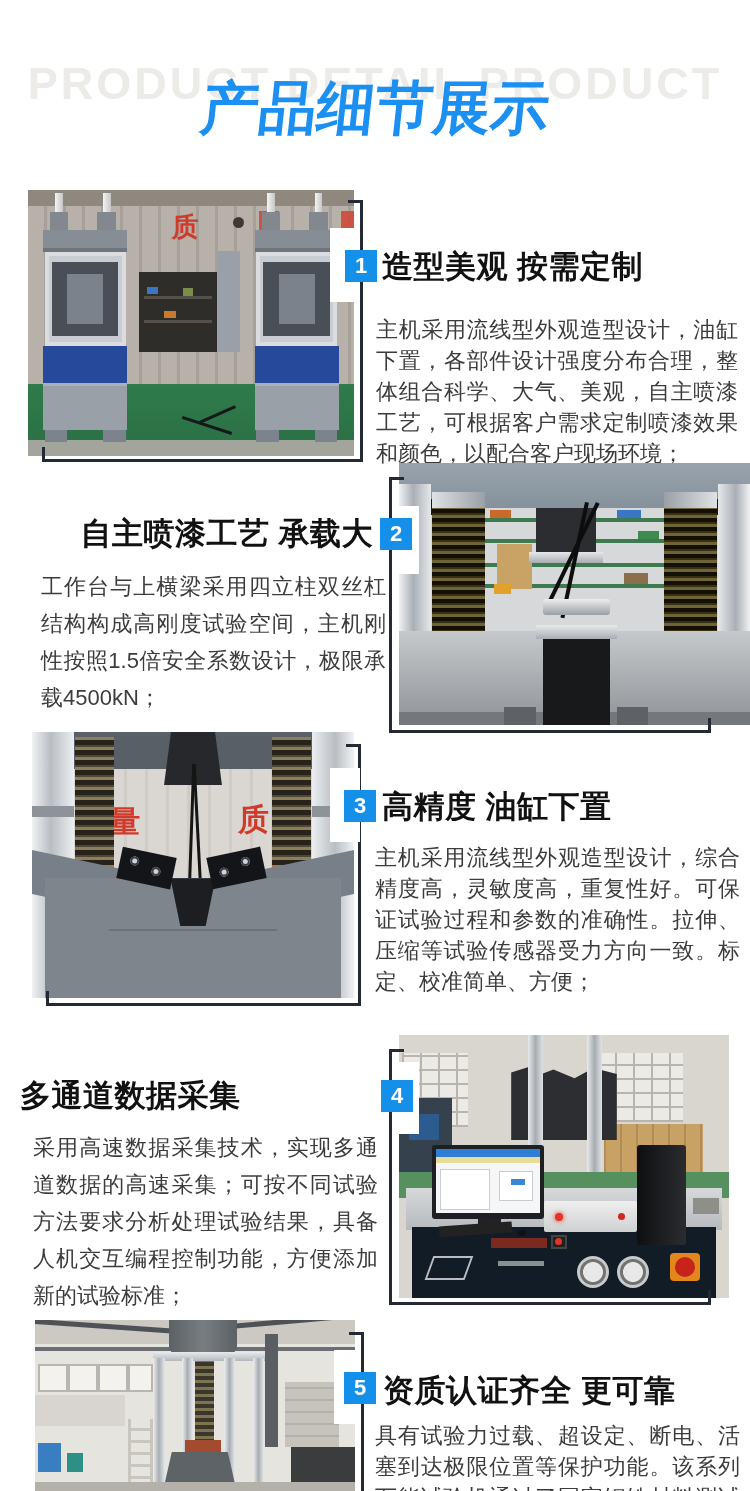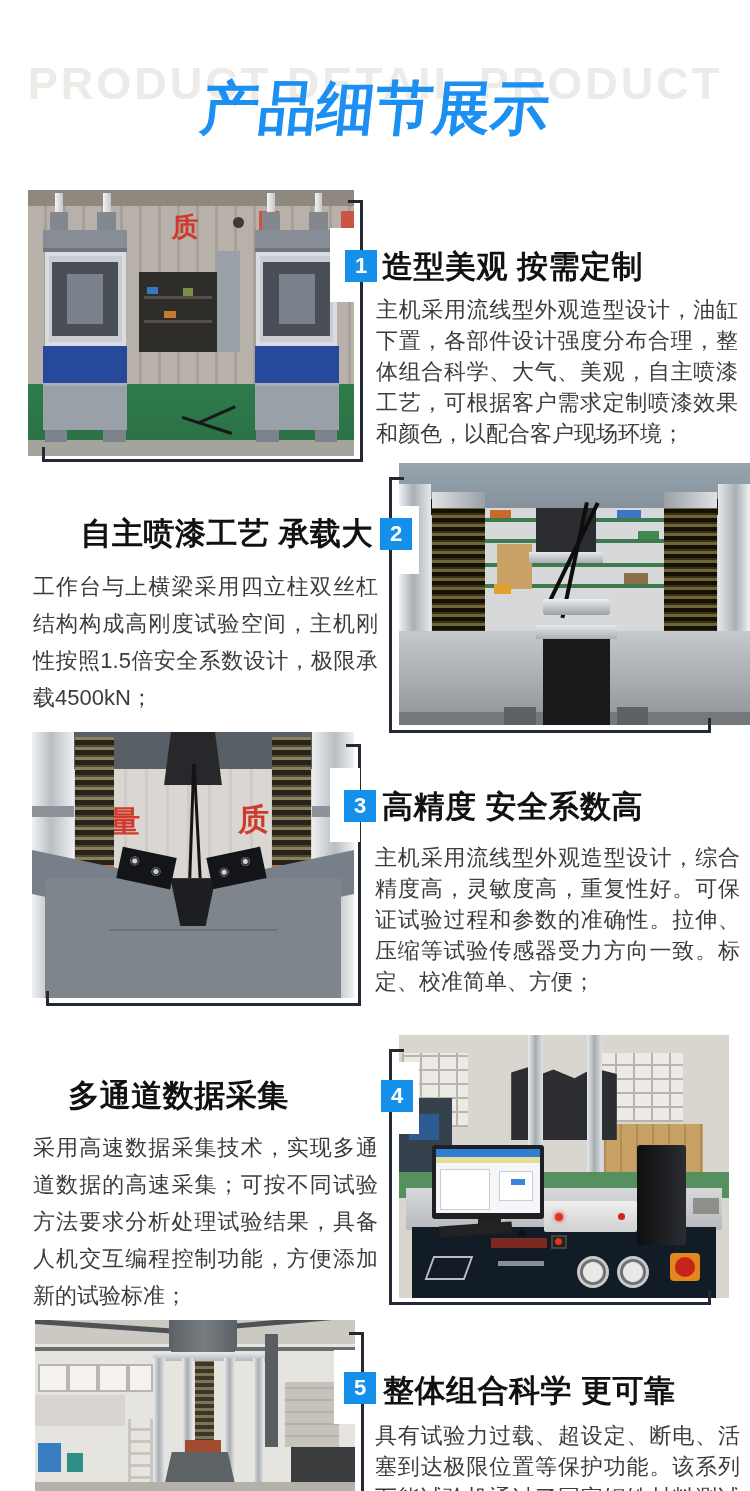--- a/index.html
+++ b/index.html
@@ -78,21 +78,21 @@
       <div style="left:70%;top:96%;width:26%;height:5%;background:#7d838c"></div>
     </div>
   </div>
   <div class="deco" style="left:360px;top:200px;width:3px;height:262px"></div>
   <div class="deco" style="left:348px;top:200px;width:15px;height:3px"></div>
   <div class="deco" style="left:42px;top:459px;width:321px;height:3px"></div>
   <div class="deco" style="left:42px;top:447px;width:3px;height:15px"></div>
   <div class="notch" style="left:330px;top:228px;width:30px;height:74px"></div>
   <div class="badge" style="left:345px;top:250px">1</div>
   <div class="h" style="left:382px;top:246px">造型美观 按需定制</div>
-  <div class="para rp" style="left:376px;top:294px;width:362px">主机采用流线型外观造型设计，油缸下置，各部件设计强度分布合理，整体组合科学、大气、美观，自主喷漆工艺，可根据客户需求定制喷漆效果和颜色，以配合客户现场环境；</div>
+  <div class="para rp" style="left:376px;top:314px;width:362px">主机采用流线型外观造型设计，油缸下置，各部件设计强度分布合理，整体组合科学、大气、美观，自主喷漆工艺，可根据客户需求定制喷漆效果和颜色，以配合客户现场环境；</div>
 
   <div class="photo" style="left:399px;top:463px;width:351px;height:262px">
     <div style="left:9%;top:17%;width:82%;height:48%;background:#d6d8da"></div>
     <div style="left:24%;top:21%;width:52%;height:4px;background:#3e7a50"></div>
     <div style="left:24%;top:29%;width:52%;height:4px;background:#3e7a50"></div>
     <div style="left:24%;top:38%;width:52%;height:4px;background:#3e7a50"></div>
     <div style="left:24%;top:46%;width:52%;height:4px;background:#3e7a50"></div>
     <div style="left:26%;top:18%;width:6%;height:3%;background:#c96a2a"></div>
     <div style="left:62%;top:18%;width:7%;height:3%;background:#3a76c4"></div>
     <div style="left:68%;top:26%;width:6%;height:3%;background:#3f8a4f"></div>
@@ -120,21 +120,21 @@
     <div style="left:30%;bottom:0;width:9%;height:7%;background:#5e6266"></div>
     <div style="left:62%;bottom:0;width:9%;height:7%;background:#5e6266"></div>
   </div>
   <div class="deco" style="left:389px;top:477px;width:3px;height:256px"></div>
   <div class="deco" style="left:389px;top:477px;width:15px;height:3px"></div>
   <div class="deco" style="left:389px;top:730px;width:322px;height:3px"></div>
   <div class="deco" style="left:708px;top:718px;width:3px;height:15px"></div>
   <div class="notch" style="left:399px;top:506px;width:20px;height:68px"></div>
   <div class="badge" style="left:380px;top:518px">2</div>
   <div class="h" style="left:20px;top:513px;width:353px;text-align:right">自主喷漆工艺 承载大</div>
-  <div class="para lp" style="left:33px;top:568px;width:345px">工作台与上横梁采用四立柱双丝杠结构构成高刚度试验空间，主机刚性按照1.5倍安全系数设计，极限承载4500kN；</div>
+  <div class="para lp" style="left:41px;top:568px;width:345px">工作台与上横梁采用四立柱双丝杠结构构成高刚度试验空间，主机刚性按照1.5倍安全系数设计，极限承载4500kN；</div>
 
   <div class="photo" style="left:32px;top:732px;width:322px;height:266px">
     <div style="left:10%;top:0;width:80%;height:58%;background:repeating-linear-gradient(90deg,#dad7d3 0 18px,#cfccc7 18px 21px)"></div>
     <div class="wallchar" style="left:24%;top:26%;font-size:31px">量</div>
     <div class="wallchar" style="left:64%;top:25%;font-size:31px">质</div>
     <div style="left:10%;top:0;width:80%;height:14%;background:#595f66"></div>
     <div style="left:41%;top:0;width:18%;height:20%;background:#26282b;clip-path:polygon(12% 0,88% 0,100% 100%,0 100%)"></div>
     <div style="left:49%;top:12%;width:3px;height:48%;background:#151515;transform:rotate(2deg)"></div>
     <div style="left:51%;top:12%;width:3px;height:48%;background:#151515;transform:rotate(-3deg)"></div>
     <div style="left:0;top:0;width:13%;height:100%;background:linear-gradient(90deg,#f0f1f3,#b9bec3 45%,#eceef0)"></div>
@@ -158,21 +158,21 @@
       <div style="left:60%;top:22%;width:9px;height:9px;border-radius:50%;background:#cfd3d7;box-shadow:inset 0 0 0 2px #3a3d41"></div>
     </div>
     <div style="left:24%;bottom:0;width:52%;height:26%;border-top:2px solid #6b727a"></div>
   </div>
   <div class="deco" style="left:358px;top:744px;width:3px;height:262px"></div>
   <div class="deco" style="left:346px;top:744px;width:15px;height:3px"></div>
   <div class="deco" style="left:46px;top:1003px;width:315px;height:3px"></div>
   <div class="deco" style="left:46px;top:991px;width:3px;height:15px"></div>
   <div class="notch" style="left:330px;top:768px;width:30px;height:74px"></div>
   <div class="badge" style="left:344px;top:790px">3</div>
-  <div class="h" style="left:382px;top:786px">高精度 安全系数高</div>
+  <div class="h" style="left:382px;top:786px">高精度 油缸下置</div>
   <div class="para rp" style="left:375px;top:842px;width:365px">主机采用流线型外观造型设计，综合精度高，灵敏度高，重复性好。可保证试验过程和参数的准确性。拉伸、压缩等试验传感器受力方向一致。标定、校准简单、方便；</div>
 
   <div class="photo" style="left:399px;top:1035px;width:330px;height:263px;background:#d9d6d0">
     <div style="left:1%;top:7%;width:20%;height:28%;background:repeating-linear-gradient(90deg,#b9b5ae 0 2px,transparent 2px 18px),repeating-linear-gradient(0deg,#b9b5ae 0 2px,transparent 2px 14px),#eceae5"></div>
     <div style="left:60%;top:7%;width:26%;height:26%;background:repeating-linear-gradient(90deg,#b9b5ae 0 2px,transparent 2px 18px),repeating-linear-gradient(0deg,#b9b5ae 0 2px,transparent 2px 14px),#eceae5"></div>
     <div style="left:0;top:24%;width:16%;height:32%;background:#35424e"></div>
     <div style="left:3%;top:30%;width:9%;height:10%;background:#2c5c8f"></div>
     <div style="left:62%;top:34%;width:30%;height:22%;background:repeating-linear-gradient(90deg,rgba(0,0,0,.12) 0 2px,transparent 2px 16px),#c8a164"></div>
     <div style="left:34%;top:12%;width:32%;height:28%;background:#2c2e31;clip-path:polygon(0 8%,18% 0,22% 14%,40% 4%,60% 16%,78% 2%,100% 10%,100% 100%,0 100%)"></div>
     <div style="left:39%;top:0;width:4.5%;height:55%;background:linear-gradient(90deg,#e8eaec,#a7acb1,#dfe2e4)"></div>
@@ -208,21 +208,21 @@
     </div>
     <div style="left:72%;top:42%;width:15%;height:38%;background:linear-gradient(90deg,#0e0f11,#2a2c2f);border-radius:3px"></div>
     <div style="left:89%;top:62%;width:8%;height:6%;background:#8f8f8a"></div>
   </div>
   <div class="deco" style="left:389px;top:1049px;width:3px;height:256px"></div>
   <div class="deco" style="left:389px;top:1049px;width:15px;height:3px"></div>
   <div class="deco" style="left:389px;top:1302px;width:322px;height:3px"></div>
   <div class="deco" style="left:708px;top:1290px;width:3px;height:15px"></div>
   <div class="notch" style="left:399px;top:1062px;width:20px;height:72px"></div>
   <div class="badge" style="left:381px;top:1080px">4</div>
-  <div class="h" style="left:20px;top:1075px;width:317px;text-align:center">多通道数据采集</div>
+  <div class="h" style="left:20px;top:1075px;width:317px;text-align:left">多通道数据采集</div>
   <div class="para lp" style="left:33px;top:1129px;width:345px">采用高速数据采集技术，实现多通道数据的高速采集；可按不同试验方法要求分析处理试验结果，具备人机交互编程控制功能，方便添加新的试验标准；</div>
 
   <div class="photo" style="left:35px;top:1320px;width:320px;height:171px;background:#e6e4df">
     <div style="left:0;top:0;width:100%;height:14%;background:#ccc8c2"></div>
     <div style="left:-2%;top:3%;width:58%;height:5px;background:#4e5256;transform:rotate(4deg)"></div>
     <div style="left:48%;top:0;width:54%;height:5px;background:#4e5256;transform:rotate(-5deg)"></div>
     <div style="left:0;top:16%;width:100%;height:4px;background:#6a6e72"></div>
     <div style="left:1%;top:26%;width:36%;height:16%;background:repeating-linear-gradient(90deg,#f3f2ee 0 26px,#b9b6b0 26px 30px);border:2px solid #b9b6b0"></div>
     <div style="left:0;top:44%;width:28%;height:18%;background:#d8d5d0"></div>
     <div style="left:72%;top:8%;width:4%;height:66%;background:#5a5e62"></div>
@@ -239,16 +239,16 @@
     <div style="left:29%;top:58%;width:8%;height:40%;border-left:3px solid #c9c6c0;border-right:3px solid #c9c6c0;background:repeating-linear-gradient(0deg,transparent 0 9px,#c9c6c0 9px 12px)"></div>
     <div style="left:1%;top:72%;width:7%;height:17%;background:#3a7ec2"></div>
     <div style="left:10%;top:78%;width:5%;height:11%;background:#2e8f86"></div>
     <div style="left:80%;top:74%;width:20%;height:26%;background:#3a3c3e"></div>
     <div style="left:0;bottom:0;width:100%;height:5%;background:#b3b1aa"></div>
   </div>
   <div class="deco" style="left:361px;top:1332px;width:3px;height:159px"></div>
   <div class="deco" style="left:349px;top:1332px;width:15px;height:3px"></div>
   <div class="notch" style="left:334px;top:1350px;width:24px;height:74px"></div>
   <div class="badge" style="left:344px;top:1372px">5</div>
-  <div class="h" style="left:383px;top:1370px">整体组合科学 更可靠</div>
+  <div class="h" style="left:383px;top:1370px">资质认证齐全 更可靠</div>
   <div class="para rp" style="left:375px;top:1420px;width:365px;height:72px;overflow:hidden">具有试验力过载、超设定、断电、活塞到达极限位置等保护功能。该系列万能试验机通过了国家钢铁材料测试中心</div>
 
 </div>
 
 </body></html>

